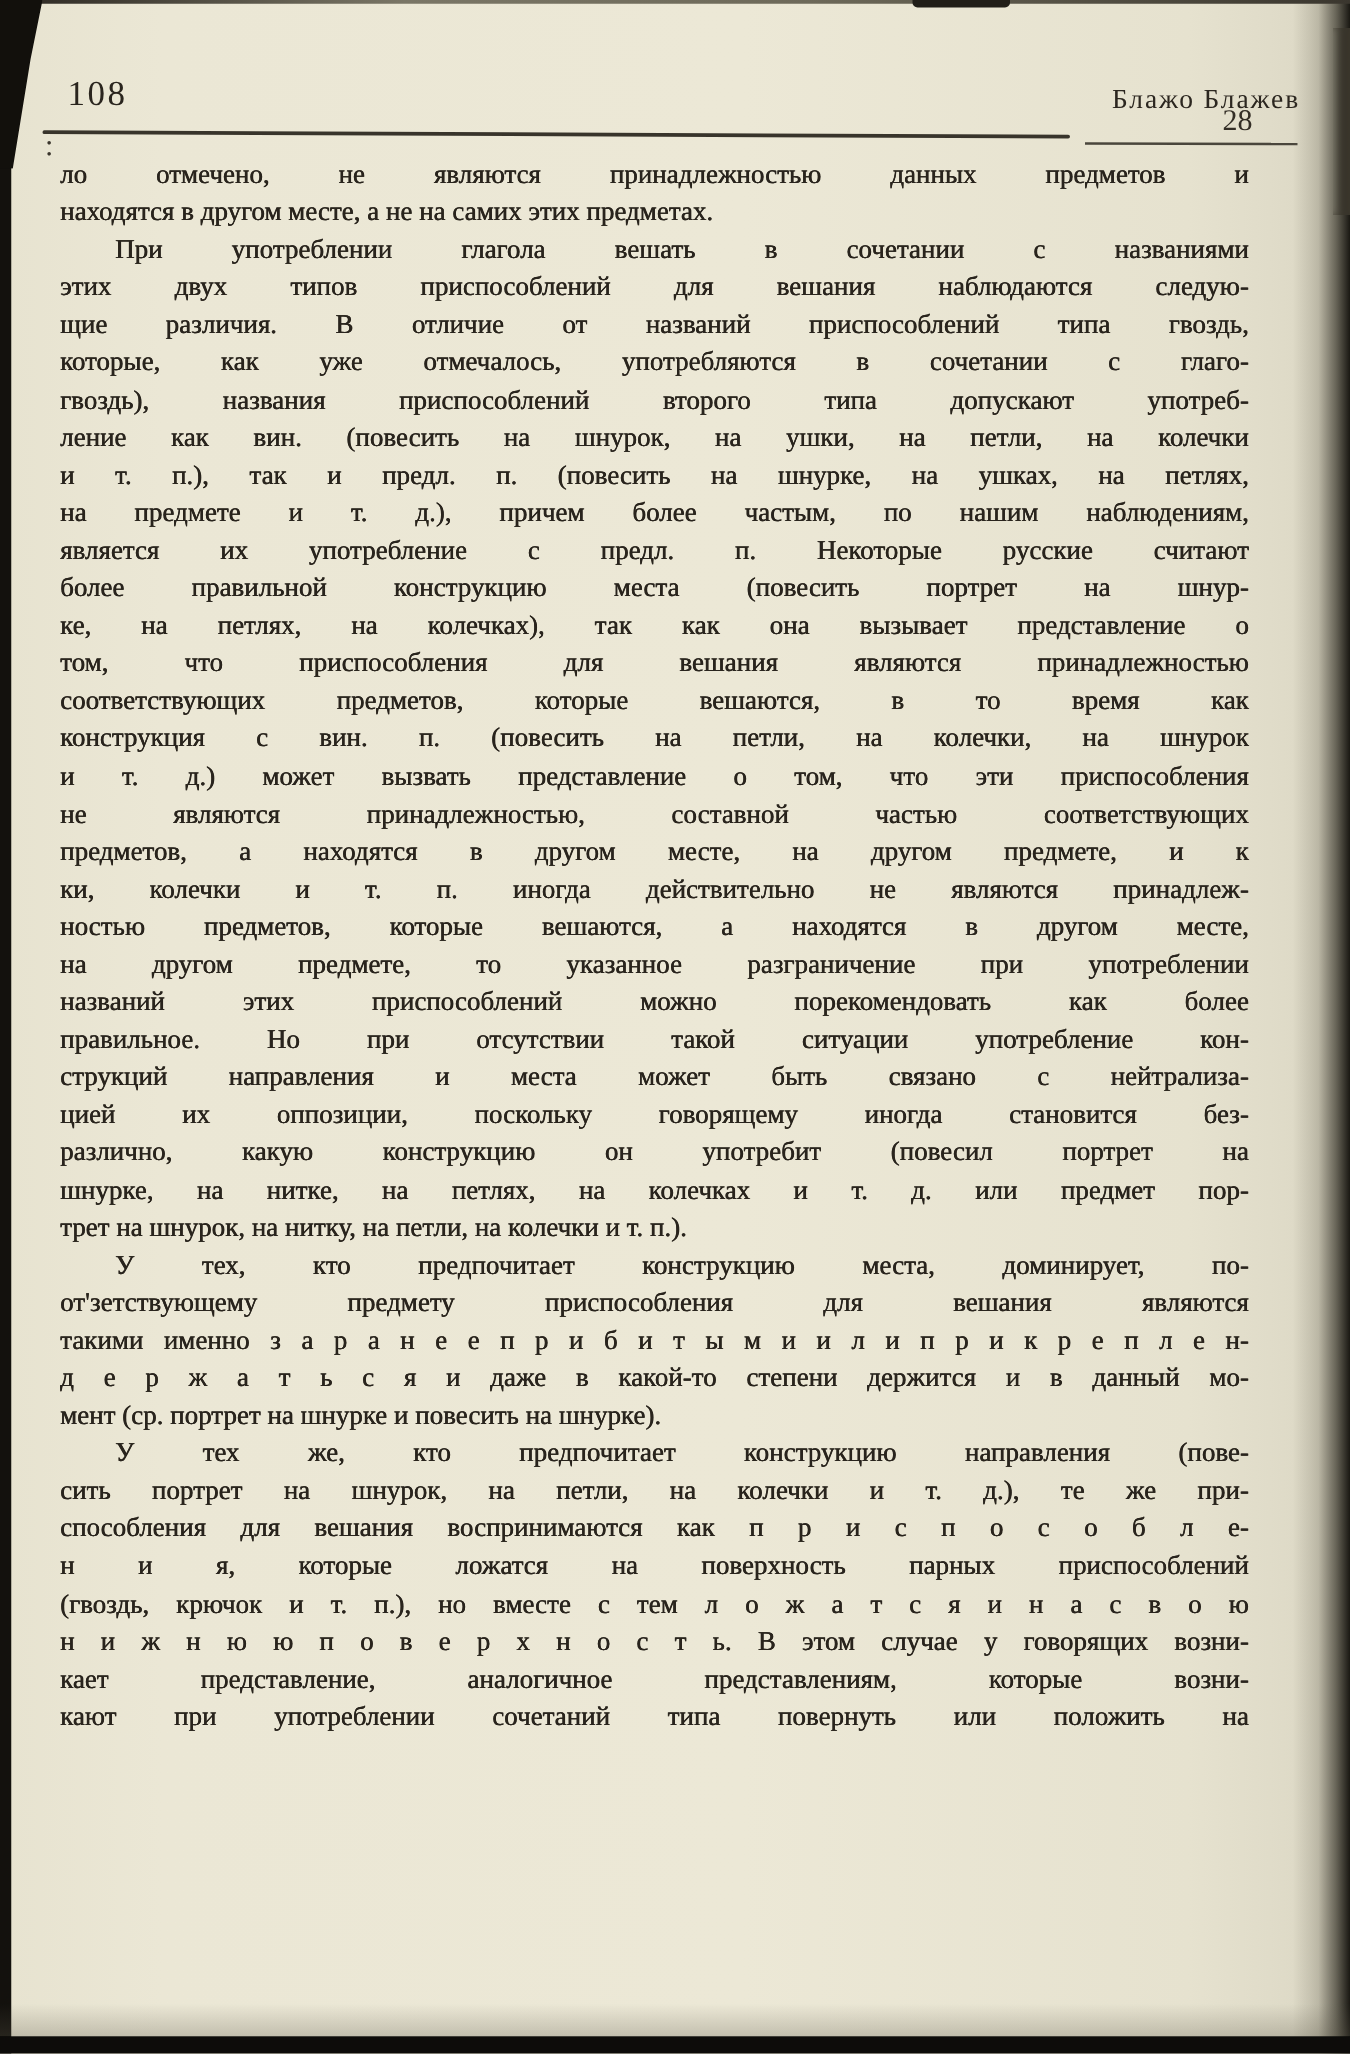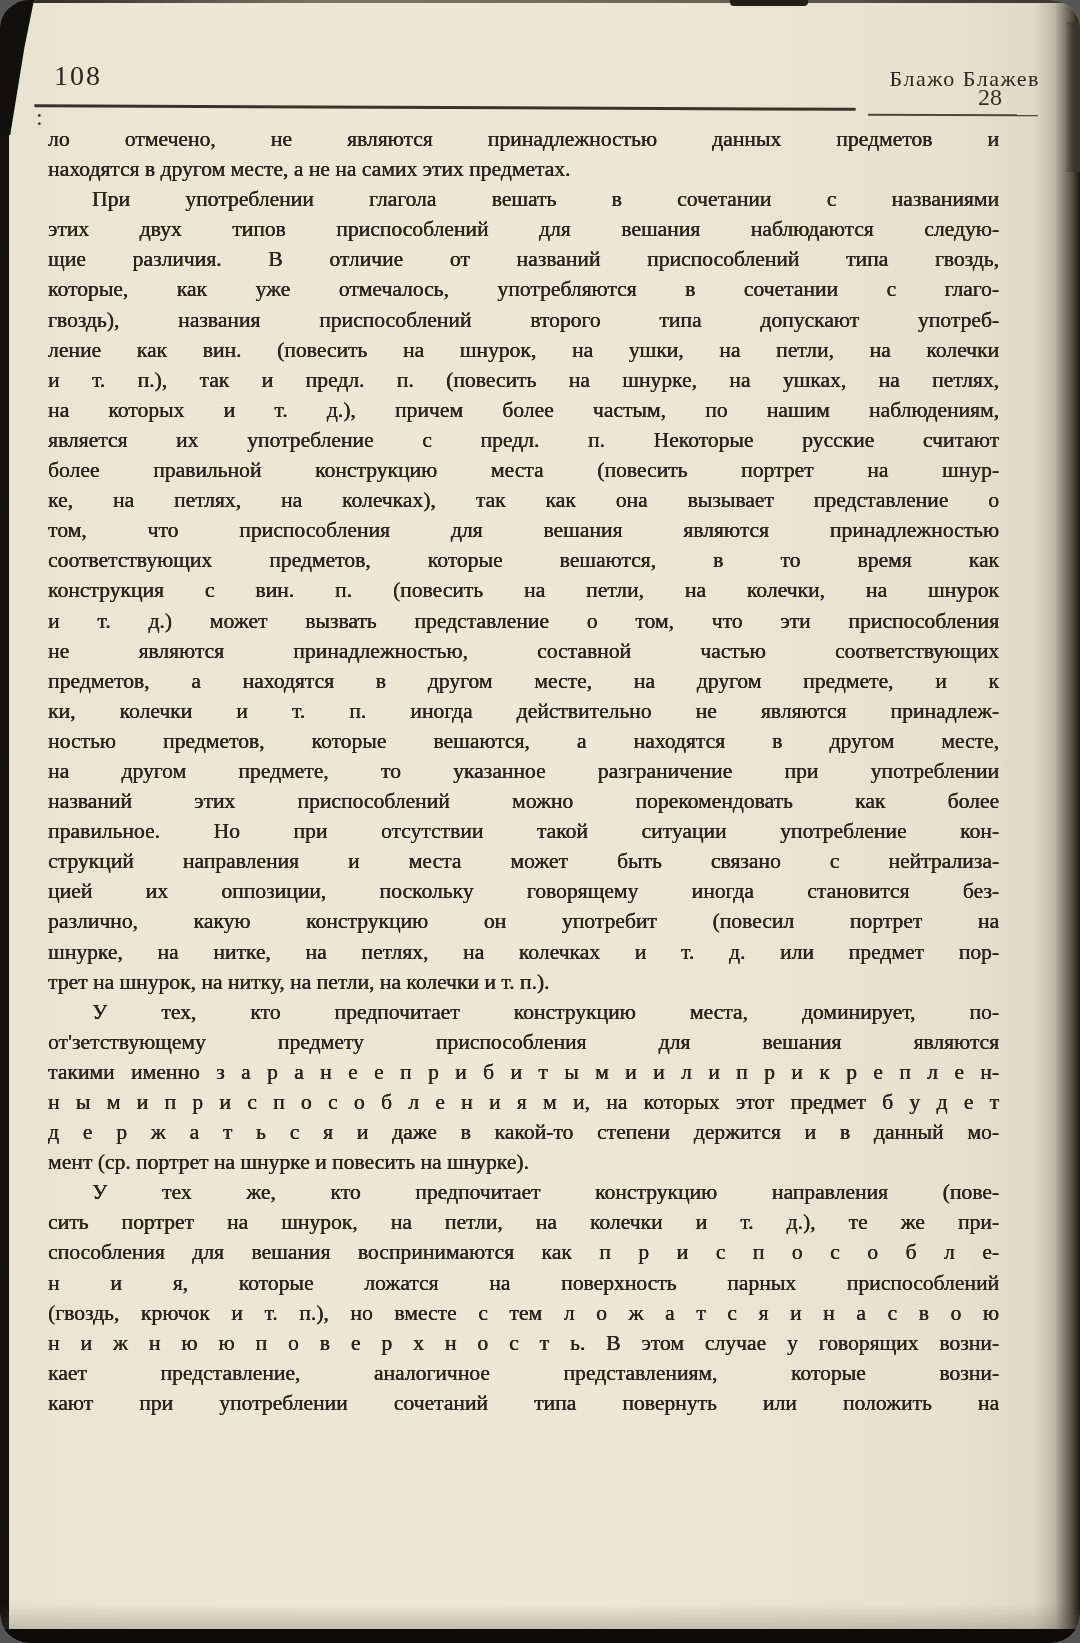--- a/index.html
+++ b/index.html
@@ -7,21 +7,20 @@
   .scan{
     position:relative;
     width:1080px;height:1643px;
     margin:0 auto;
     overflow:hidden;
     background:
       linear-gradient(to right, #e7e3d0 0%, #ebe7d5 12%, #ece8d6 55%, #e6e2cf 88%, #ddd9c6 97%, #cfcbb8 100%),
       #eae6d4;
     font-family:"Liberation Serif","DejaVu Serif",serif;
     color:#29241d;
-    border-radius:29px;
   }
   
   .edge-top{position:absolute;left:0;top:0;width:100%;height:3px;background:linear-gradient(to right,#2a2620,#7a7666 30%,#6d6959 60%,#3a362e);}
   .edge-top-smudge{position:absolute;left:730px;top:0;width:78px;height:6px;background:#211e18;border-radius:0 0 4px 4px;}
   .edge-left{position:absolute;left:0;top:0;width:9px;height:100%;background:#13110d;}
   .corner-topleft{position:absolute;left:0;top:0;width:34px;height:135px;background:#12100c;clip-path:polygon(0 0,100% 0,72% 35%,30% 100%,0 100%);}
   .edge-bottom{position:absolute;left:0;bottom:0;width:100%;height:14px;background:#0d0c0a;}
   .edge-bottom-fade{position:absolute;left:0;bottom:14px;width:100%;height:26px;background:linear-gradient(to bottom,rgba(120,115,98,0),rgba(90,86,72,.28));}
   .edge-right-band{position:absolute;right:0;top:0;width:46px;height:100%;
     background:linear-gradient(to right,rgba(150,146,128,0) 0%,rgba(130,126,110,.35) 45%,rgba(70,67,56,.75) 75%,#1a1813 100%);}
@@ -67,21 +66,21 @@
   <div class="text-block">
       <div class="line"><span>ло отмечено, не являются принадлежностью данных предметов и</span></div>
       <div class="line parend"><span>находятся в другом месте, а не на самих этих предметах.</span></div>
       <div class="line indent"><span>При употреблении глагола </span><span class="it">вешать</span><span> в сочетании с названиями</span></div>
       <div class="line"><span>этих двух типов приспособлений для вешания наблюдаются следую-</span></div>
       <div class="line"><span>щие различия. В отличие от названий приспособлений типа </span><span class="it">гвоздь</span><span>,</span></div>
       <div class="line"><span>которые, как уже отмечалось, употребляются в сочетании с глаго-</span></div>
       <div class="line"><span class="it">гвоздь),</span><span> названия приспособлений второго типа допускают употреб-</span></div>
       <div class="line"><span>ление как вин. </span><span class="it">(повесить на шнурок, на ушки, на петли, на колечки</span></div>
       <div class="line"><span class="it">и т. п.),</span><span> так и предл. п. </span><span class="it">(повесить на шнурке, на ушках, на петлях,</span></div>
-      <div class="line"><span class="it">на которых</span><span> и т. д.), причем более частым, по нашим наблюдениям,</span></div>
+      <div class="line"><span class="it">на предмете</span><span> и т. д.), причем более частым, по нашим наблюдениям,</span></div>
       <div class="line"><span>является их употребление с предл. п. Некоторые русские считают</span></div>
       <div class="line"><span>более правильной конструкцию места </span><span class="it">(повесить портрет на шнур-</span></div>
       <div class="line"><span class="it">ке, на петлях, на колечках),</span><span> так как она вызывает представление о</span></div>
       <div class="line"><span>том, что приспособления для вешания являются принадлежностью</span></div>
       <div class="line"><span>соответствующих предметов, которые вешаются, в то время как</span></div>
       <div class="line"><span>конструкция с вин. п. </span><span class="it">(повесить на петли, на колечки, на шнурок</span></div>
       <div class="line"><span class="it">и т. д.)</span><span> может вызвать представление о том, что эти приспособления</span></div>
       <div class="line"><span>не являются принадлежностью, составной частью соответствующих</span></div>
       <div class="line"><span>предметов, а находятся в другом месте, на другом предмете, и к</span></div>
       <div class="line"><span>ки, колечки и т. п. иногда действительно не являются принадлеж-</span></div>
@@ -90,21 +89,20 @@
       <div class="line"><span>названий этих приспособлений можно порекомендовать как более</span></div>
       <div class="line"><span>правильное. Но при отсутствии такой ситуации употребление кон-</span></div>
       <div class="line"><span>струкций направления и места может быть связано с нейтрализа-</span></div>
       <div class="line"><span>цией их оппозиции, поскольку говорящему иногда становится без-</span></div>
       <div class="line"><span>различно, какую конструкцию он употребит </span><span class="it">(повесил портрет на</span></div>
       <div class="line"><span class="it">шнурке, на нитке, на петлях, на колечках</span><span> и т. д. или </span><span class="it">предмет пор-</span></div>
       <div class="line parend"><span class="it">трет на шнурок, на нитку, на петли, на колечки</span><span> и т. п.).</span></div>
       <div class="line indent"><span>У тех, кто предпочитает конструкцию места, доминирует, по-</span></div>
       <div class="line"><span>от'зетствующему предмету приспособления для вешания являются</span></div>
       <div class="line"><span>такими именно з а р а н е е п р и б и т ы м и и л и п р и к р е п л е н-</span></div>
-      <div class="line"><span>н ы м и п р и с п о с о б л е н и я м и, на которых этот предмет б у д е т</span></div>
       <div class="line"><span>д е р ж а т ь с я и даже в какой-то степени держится и в данный мо-</span></div>
       <div class="line parend"><span>мент (ср. </span><span class="it">портрет на шнурке</span><span> и </span><span class="it">повесить на шнурке</span><span>).</span></div>
       <div class="line indent"><span>У тех же, кто предпочитает конструкцию направления </span><span class="it">(пове-</span></div>
       <div class="line"><span class="it">сить портрет на шнурок, на петли, на колечки</span><span> и т. д.), те же при-</span></div>
       <div class="line"><span>способления для вешания воспринимаются как п р и с п о с о б л е-</span></div>
       <div class="line"><span>н и я, которые ложатся на поверхность парных приспособлений</span></div>
       <div class="line"><span>(гвоздь, крючок и т. п.), но вместе с тем л о ж а т с я и н а с в о ю</span></div>
       <div class="line"><span>н и ж н ю ю п о в е р х н о с т ь. В этом случае у говорящих возни-</span></div>
       <div class="line"><span>кает представление, аналогичное представлениям, которые возни-</span></div>
       <div class="line"><span>кают при употреблении сочетаний типа </span><span class="it">повернуть</span><span> или </span><span class="it">положить на</span></div>

